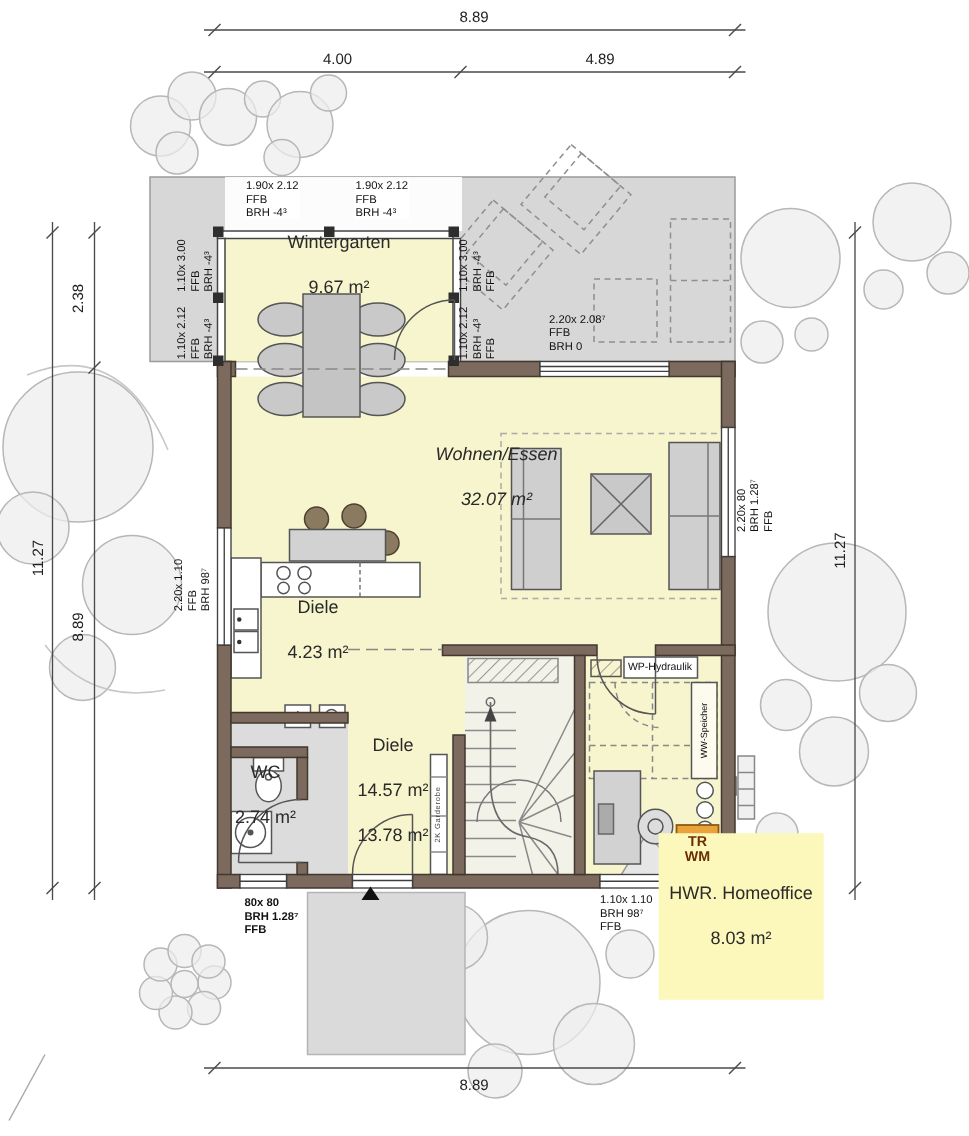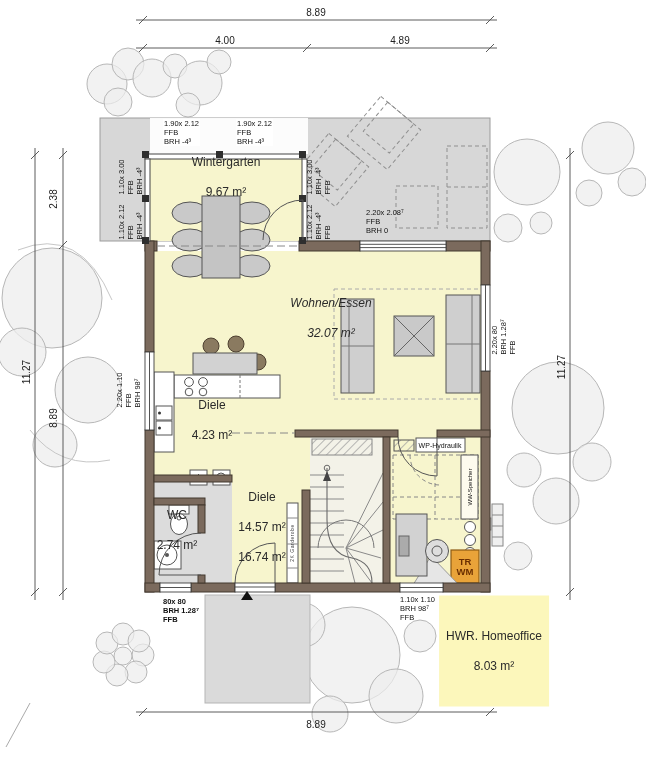--- a/index.html
+++ b/index.html
@@ -9,21 +9,21 @@
   svg{position:absolute;left:0;top:0;}
   .lbl{position:absolute;color:#1d1d1d;white-space:pre-line;pointer-events:none;}
   .c{transform:translate(-50%,-50%);text-align:center;}
   .rot{transform:translate(-50%,-50%) rotate(-90deg);text-align:left;}
   .dim{font-size:10px;color:#222;}
   .room{font-size:12px;color:#2a2a2a;line-height:1.25;text-align:center;}
   .room .nm{display:block;}
   .room .ar{display:block;}
   .win{font-size:7.5px;line-height:1.2;color:#111;}
   .bgw{background:rgba(255,255,255,.92);padding:0 1px;}
-  .hl{background:#fcf7bb;padding:18px 7px;margin-top:40px;}
+  .hl{background:#fcf7bb;padding:18px 7px;}
   .eq{font-size:7px;color:#111;}
   .eq6{font-size:6px;color:#111;}
   .trwm{font-size:9.5px;font-weight:bold;color:#6b2f00;line-height:1.05;text-align:center;}
   .gard{font-size:5px;color:#444;letter-spacing:.5px;}
 </style>
 </head>
 <body>
 
 <div id="stage">
 
@@ -332,21 +332,21 @@
   <span class="nm">Diele</span>
   <span class="ar">4.23 m²</span>
 </div>
 <div class="lbl room c" style="left:177px;top:530px;">
   <span class="nm">WC</span>
   <span class="ar">2.74 m²</span>
 </div>
 <div class="lbl room c" style="left:262px;top:527px;">
   <span class="nm">Diele</span>
   <span class="ar">14.57 m²</span>
-  <span class="ar">16.74 m²</span>
+  <span class="ar">13.78 m²</span>
 </div>
 <div class="lbl room c hl" style="left:494px;top:611px;">
   <span class="nm">HWR. Homeoffice</span>
   <span class="ar">8.03 m²</span>
 </div>
 
 <div class="lbl win bgw" style="left:163px;top:119px;">1.90x 2.12
 FFB
 BRH -4³</div>
 <div class="lbl win bgw" style="left:236px;top:119px;">1.90x 2.12

